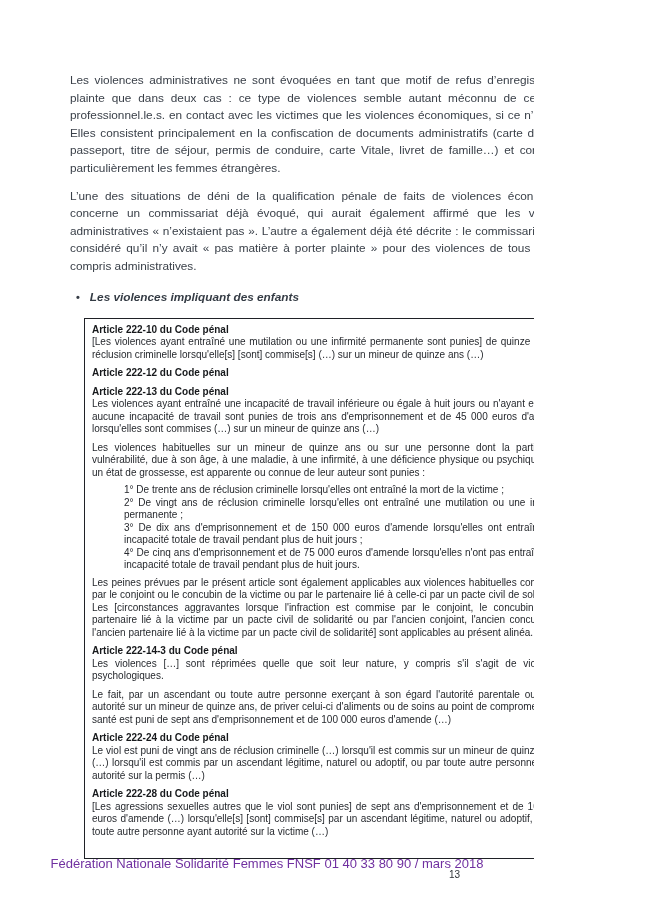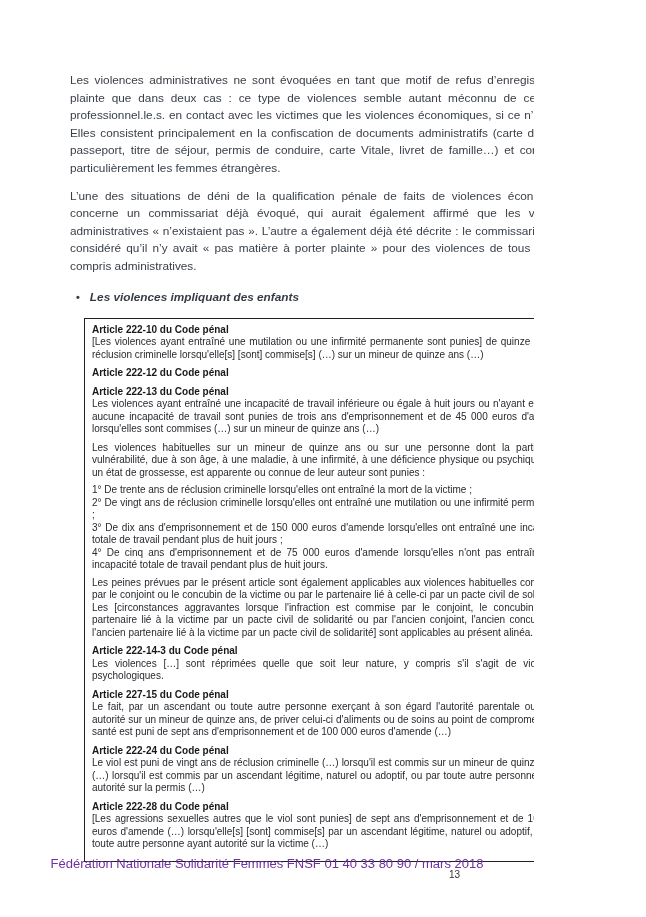--- a/index.html
+++ b/index.html
@@ -40,21 +40,21 @@
     font-style: normal;
     margin-right: 10px;
     font-size: 11px;
     line-height: 15px;
   }
   .articles-box {
     box-sizing: border-box;
     margin-left: 14px;
     width: 489px;
     border: 1.5px solid #1f2126;
-    padding: 5px 7px 10px 7px;
+    padding: 5px 7px 20px 7px;
     color: #26292e;
   }
   .article { margin-top: 6px; }
   .article:first-child { margin-top: 0; }
   .art-title {
     font-weight: bold;
     font-size: 10px;
     line-height: 12.5px;
     color: #17191c;
   }
@@ -62,20 +62,21 @@
     margin: 0;
     font-size: 10px;
     line-height: 12.5px;
     text-align: justify;
   }
   .art-block { margin-top: 5px; }
   .art-list div {
     font-size: 10px;
     line-height: 12.5px;
     text-align: justify;
+    margin-left: 32px;
   }
   .footer-line {
     position: absolute;
     top: 857px;
     left: 0;
     width: 100%;
     text-align: center;
     font-size: 13px;
     line-height: 13px;
     color: #7030A0;
@@ -129,21 +130,20 @@
         </div>
         <p class="art-p art-block">Les peines prévues par le présent article sont également applicables aux violences habituelles commises par le conjoint ou le concubin de la victime ou par le partenaire lié à celle-ci par un pacte civil de solidarité. Les [circonstances aggravantes lorsque l'infraction est commise par le conjoint, le concubin ou le partenaire lié à la victime par un pacte civil de solidarité ou par l'ancien conjoint, l'ancien concubin ou l'ancien partenaire lié à la victime par un pacte civil de solidarité] sont applicables au présent alinéa.</p>
       </div>
 
       <div class="article">
         <div class="art-title">Article 222-14-3 du Code pénal</div>
         <p class="art-p">Les violences […] sont réprimées quelle que soit leur nature, y compris s'il s'agit de violences psychologiques.</p>
       </div>
 
       <div class="article">
-        <div class="art-title">Article 227-15 du Code pénal</div>
         <p class="art-p">Le fait, par un ascendant ou toute autre personne exerçant à son égard l'autorité parentale ou ayant autorité sur un mineur de quinze ans, de priver celui-ci d'aliments ou de soins au point de compromettre sa santé est puni de sept ans d'emprisonnement et de 100 000 euros d'amende (…)</p>
       </div>
 
       <div class="article">
         <div class="art-title">Article 222-24 du Code pénal</div>
         <p class="art-p">Le viol est puni de vingt ans de réclusion criminelle (…) lorsqu'il est commis sur un mineur de quinze ans ; (…) lorsqu'il est commis par un ascendant légitime, naturel ou adoptif, ou par toute autre personne ayant autorité sur la permis (…)</p>
       </div>
 
       <div class="article">
         <div class="art-title">Article 222-28 du Code pénal</div>

